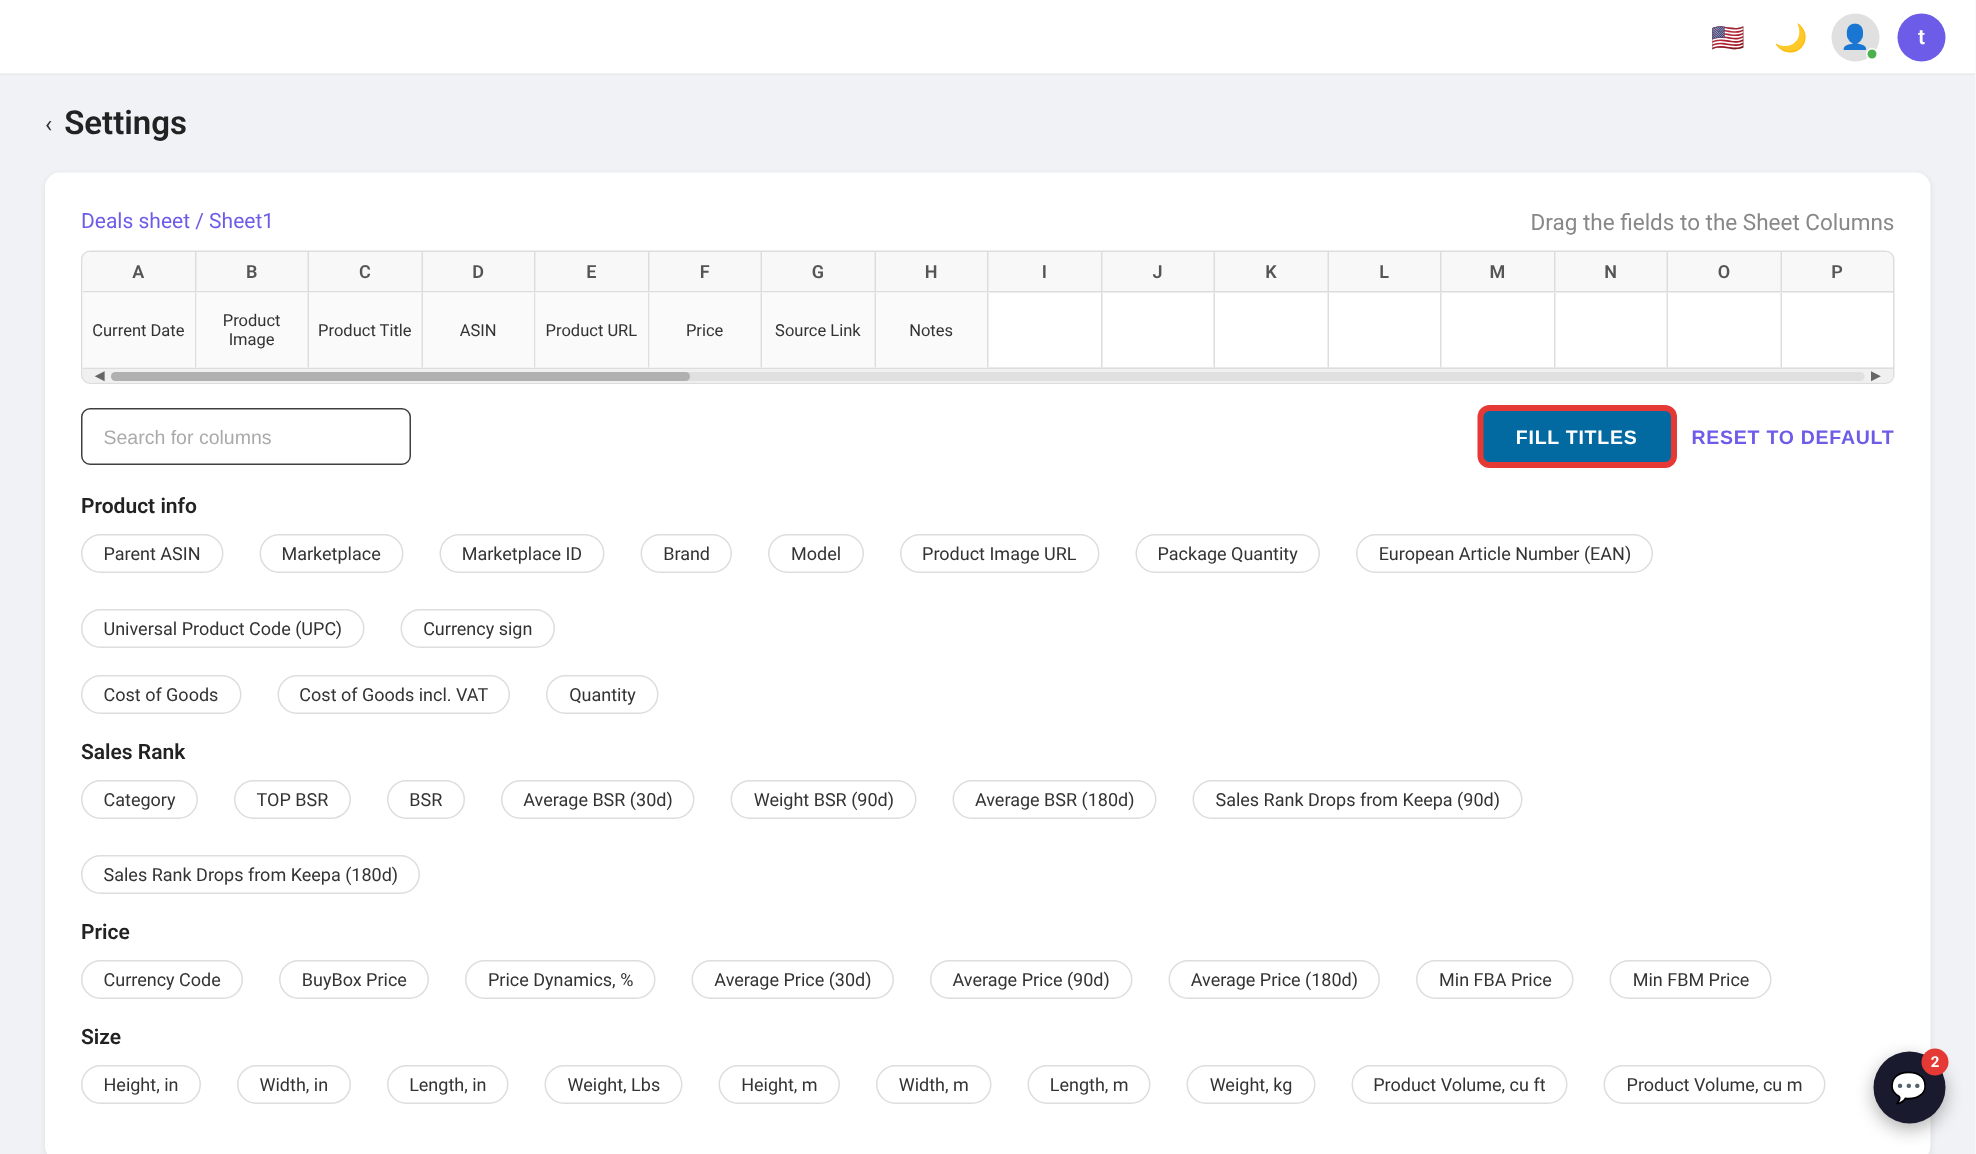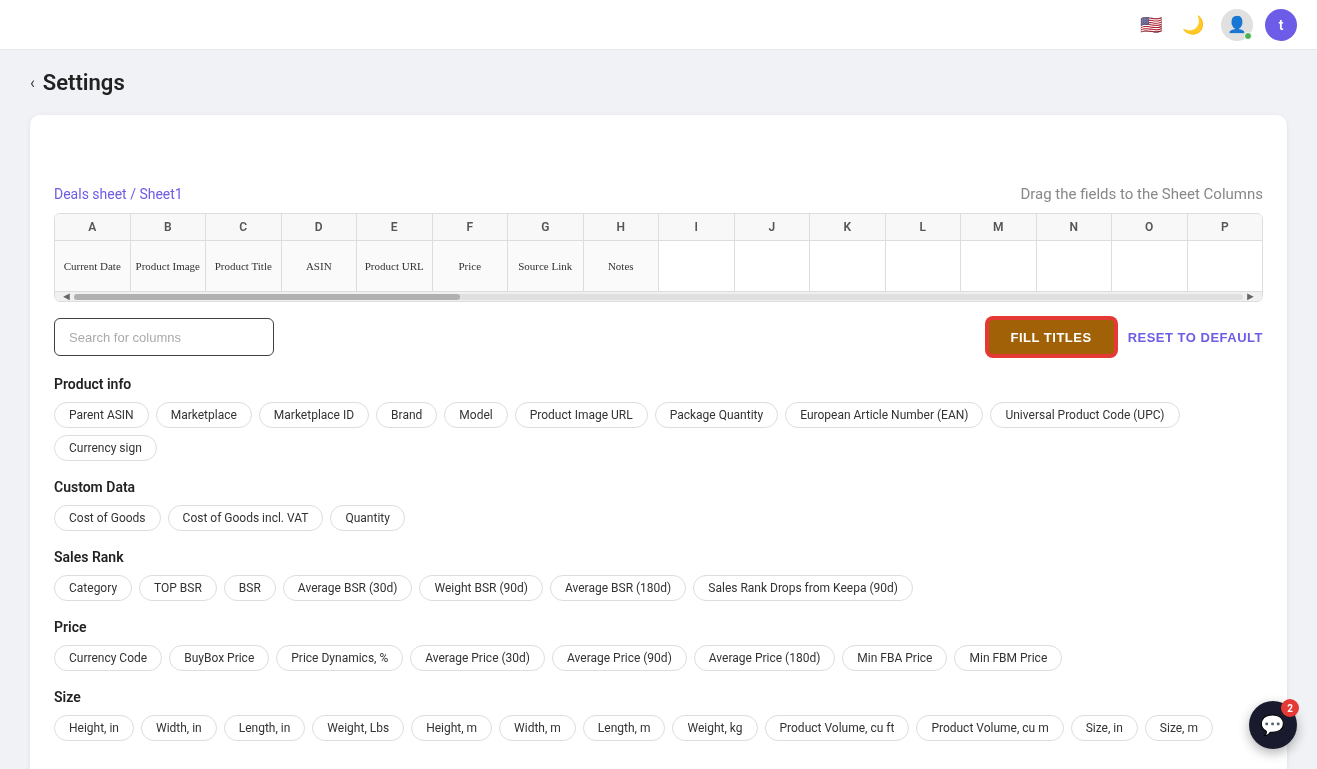--- a/index.html
+++ b/index.html
@@ -105,21 +105,20 @@
       font-weight: 500;
       margin-bottom: 12px;
     }
 
     
     .sheet-link-row {
       display: flex;
       justify-content: space-between;
       align-items: center;
       margin-bottom: 10px;
-      margin-top: 46px;
     }
     .sheet-link {
       color: #6c5ce7;
       font-size: 14px;
       cursor: pointer;
       text-decoration: none;
     }
     .drag-hint {
       font-size: 15px;
       color: #888;
@@ -157,21 +156,20 @@
       min-width: 70px;
       text-align: center;
       padding: 8px 4px;
       font-size: 11px;
       color: #333;
       border-right: 1px solid #ddd;
       min-height: 50px;
       display: flex;
       align-items: center;
       justify-content: center;
-      font-family: Liberation Serif, serif;
     }
     .col-body-cell:last-child { border-right: none; }
     .col-body-cell.filled {
       background: #fafafa;
     }
 
     
     .scrollbar-row {
       background: #f0f0f0;
       height: 10px;
@@ -212,21 +210,21 @@
       padding: 0 14px;
       font-size: 13px;
       color: #333;
       outline: none;
     }
     .search-input::placeholder { color: #aaa; }
 
     .spacer { flex: 1; }
 
     .btn-fill {
-      background: #a16207;
+      background: #0369a1;
       color: #fff;
       border: 2px solid #e53935;
       border-radius: 6px;
       padding: 0 22px;
       height: 38px;
       font-size: 13px;
       font-weight: 700;
       cursor: pointer;
       letter-spacing: 0.5px;
       box-shadow: 0 0 0 2px #e53935;
@@ -244,21 +242,21 @@
     
     .section-title {
       font-size: 14px;
       font-weight: 600;
       color: #222;
       margin-bottom: 10px;
     }
     .tags-wrap {
       display: flex;
       flex-wrap: wrap;
-      gap: 7px;
+      gap: 24px;
       margin-bottom: 18px;
     }
     .tag {
       background: #fff;
       border: 1px solid #ddd;
       border-radius: 20px;
       padding: 5px 14px;
       font-size: 12px;
       color: #333;
       cursor: pointer;
@@ -407,35 +405,35 @@
           <div class="tag">Marketplace</div>
           <div class="tag">Marketplace ID</div>
           <div class="tag">Brand</div>
           <div class="tag">Model</div>
           <div class="tag">Product Image URL</div>
           <div class="tag">Package Quantity</div>
           <div class="tag">European Article Number (EAN)</div>
           <div class="tag">Universal Product Code (UPC)</div>
           <div class="tag">Currency sign</div>
         </div>
-        <div class="section-title">Custom Data</div>
         <div class="tags-wrap">
           <div class="tag">Cost of Goods</div>
           <div class="tag">Cost of Goods incl. VAT</div>
           <div class="tag">Quantity</div>
         </div>
         <div class="section-title">Sales Rank</div>
         <div class="tags-wrap">
           <div class="tag">Category</div>
           <div class="tag">TOP BSR</div>
           <div class="tag">BSR</div>
           <div class="tag">Average BSR (30d)</div>
           <div class="tag">Weight BSR (90d)</div>
           <div class="tag">Average BSR (180d)</div>
           <div class="tag">Sales Rank Drops from Keepa (90d)</div>
+          <div class="tag">Sales Rank Drops from Keepa (180d)</div>
         </div>
         <div class="section-title">Price</div>
         <div class="tags-wrap">
           <div class="tag">Currency Code</div>
           <div class="tag">BuyBox Price</div>
           <div class="tag">Price Dynamics, %</div>
           <div class="tag">Average Price (30d)</div>
           <div class="tag">Average Price (90d)</div>
           <div class="tag">Average Price (180d)</div>
           <div class="tag">Min FBA Price</div>

